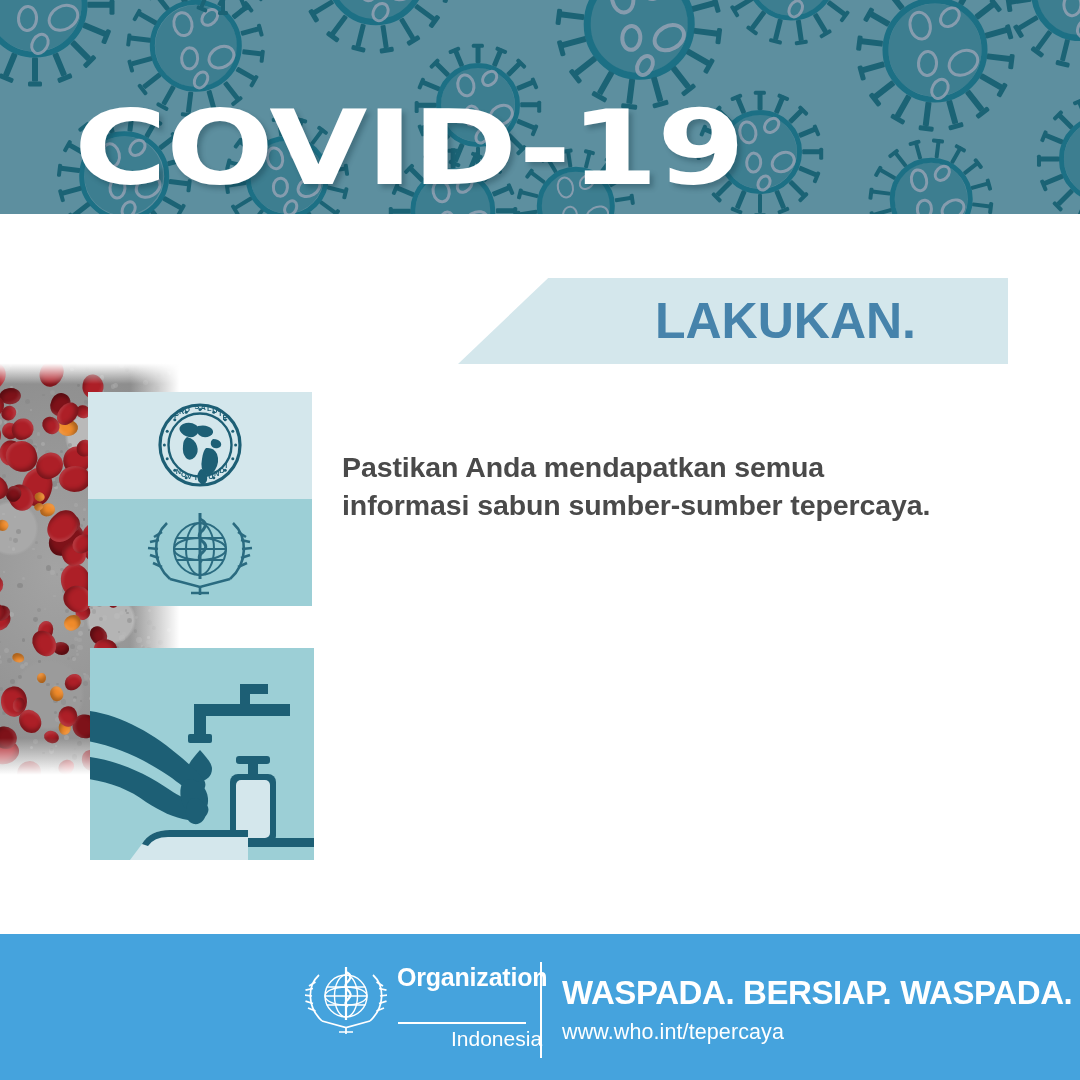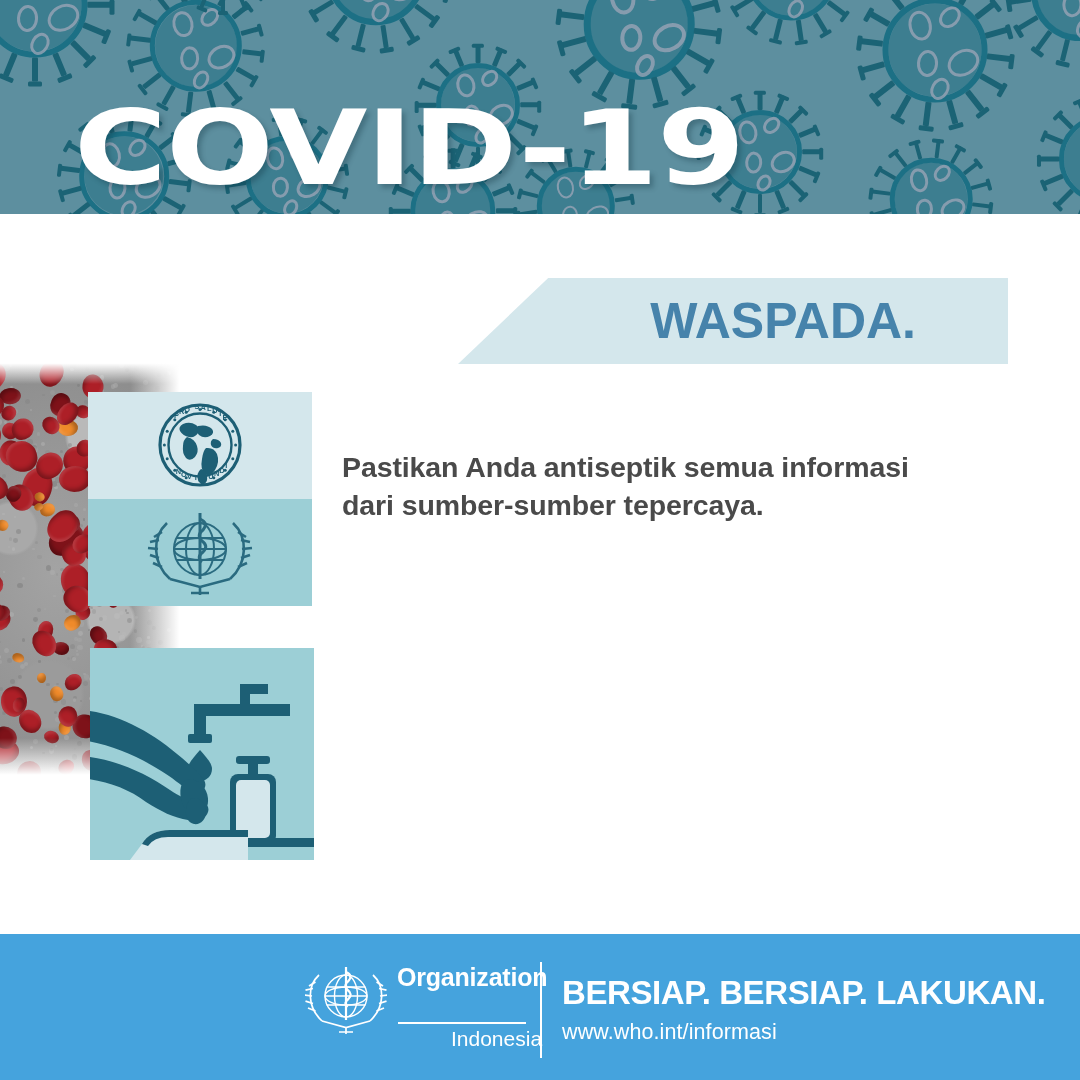--- a/index.html
+++ b/index.html
@@ -585,21 +585,21 @@
           <div style="position: absolute; left: 50%; top: 50%; width: 10.868px; height: 3.553px; margin-left: -5.434px; background: rgb(27, 99, 117); border-radius: 1.5px; transform: rotate(45deg) translateY(56.1px);"></div>
           <div style="position: absolute; left: 50%; top: 50%; width: 10.868px; height: 3.553px; margin-left: -5.434px; background: rgb(27, 99, 117); border-radius: 1.5px; transform: rotate(315deg) translateY(56.1px);"></div>
           <div class="vspike" style="width: 4.18px; height: 17.6px; margin-left: -2.09px; transform: rotate(337.5deg) translateY(38.5px); border-radius: 1px;"></div>
           <div style="position: absolute; left: 50%; top: 50%; width: 10.868px; height: 3.553px; margin-left: -5.434px; background: rgb(27, 99, 117); border-radius: 1.5px; transform: rotate(337.5deg) translateY(56.1px);"></div>
         </div>
       </div>
     <div class="covid-title">COVID-19</div>
   </div>
 
   <div class="banner">
-    <div class="banner-label">WASPADA.</div>
+    <div class="banner-label">LAKUKAN.</div>
   </div>
 
   <div class="virus-photo">
     <div class="vp-base"></div>
     <div class="vp-grain" id="vp-grain">
         <i style="width: 2.00022px; height: 2.00022px; left: 230.191px; top: 120.323px; opacity: 0.355275; background: rgb(110, 110, 110);"></i>
         <i style="width: 4.13086px; height: 4.13086px; left: 82.3281px; top: 312.854px; opacity: 0.627537; background: rgb(110, 110, 110);"></i>
         <i style="width: 4.73806px; height: 4.73806px; left: 158.979px; top: 339.771px; opacity: 0.371002; background: rgb(194, 194, 194);"></i>
         <i style="width: 4.83161px; height: 4.83161px; left: 174.511px; top: 22.4171px; opacity: 0.591955; background: rgb(194, 194, 194);"></i>
         <i style="width: 5.68961px; height: 5.68961px; left: 201.852px; top: 51.1px; opacity: 0.506528; background: rgb(110, 110, 110);"></i>
@@ -1185,21 +1185,21 @@
         <rect x="146" y="108" width="34" height="8" rx="3"></rect>
         <rect x="140" y="126" width="46" height="70" rx="8"></rect>
         <rect x="120" y="190" width="104" height="9"></rect>
       </g>
       <rect x="146" y="132" width="34" height="58" rx="5" fill="#d4e7ec"></rect>
       <path d="M52 196 q8 -14 28 -14 h78 v30 H40 z" fill="#d4e7ec"></path>
       <path d="M52 196 q8 -14 28 -14 h78 v7 H78 q-14 0 -20 9 z" fill="#1d5f75"></path>
     </svg>
   </div>
 
-  <div class="body-text text-sources">Pastikan Anda antiseptik semua informasi dari sumber-sumber tepercaya.</div>
+  <div class="body-text text-sources">Pastikan Anda mendapatkan semua informasi sabun sumber-sumber tepercaya.</div>
 
   <div class="footer">
     <div class="who-logo">
       <svg class="who-emblem" viewBox="0 0 82 82">
         <g transform="translate(41,38)" fill="none" stroke="#ffffff" stroke-width="1.4">
           <circle r="21"></circle>
           <ellipse rx="21" ry="9"></ellipse>
           <ellipse rx="11.5" ry="21"></ellipse>
           <line x1="-21" y1="0" x2="21" y2="0"></line>
           <line x1="0" y1="-21" x2="0" y2="21"></line>
@@ -1219,17 +1219,17 @@
         </g>
       </svg>
       <div class="who-name">
         <div>Organization</div>
       </div>
       <div class="who-rule"></div>
       <div class="who-country">Indonesia</div>
     </div>
 
     <div class="footer-divider"></div>
-    <div class="slogan">BERSIAP. BERSIAP. LAKUKAN.</div>
-    <div class="footer-url">www.who.int/informasi</div>
+    <div class="slogan">WASPADA. BERSIAP. WASPADA.</div>
+    <div class="footer-url">www.who.int/tepercaya</div>
   </div>
 
 </div>
 
 </body></html>

